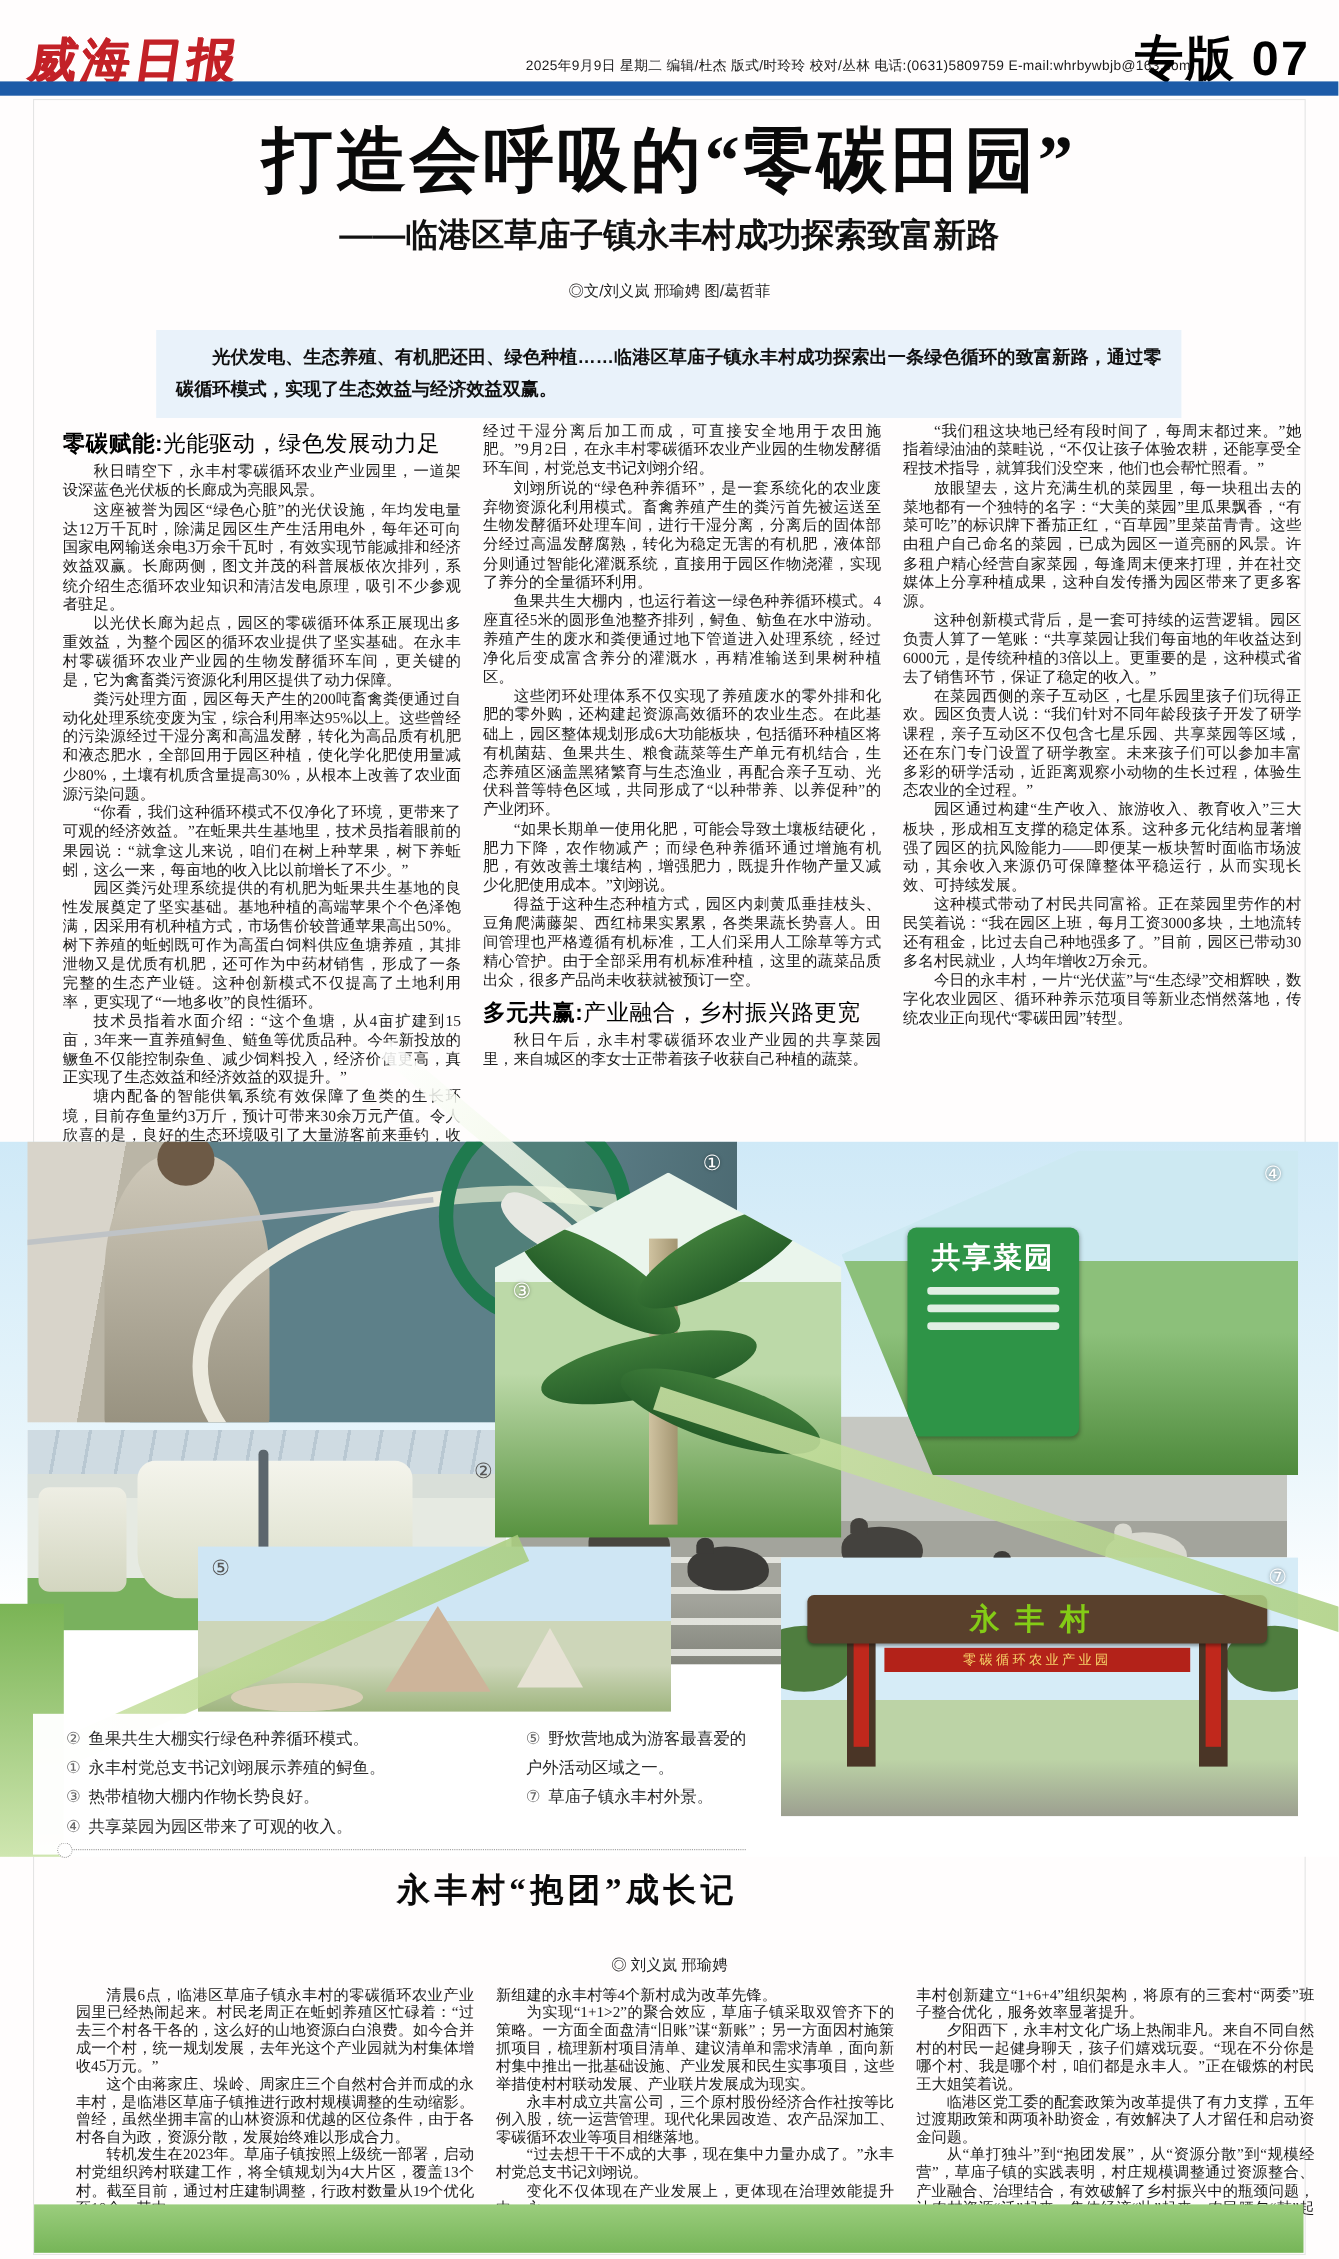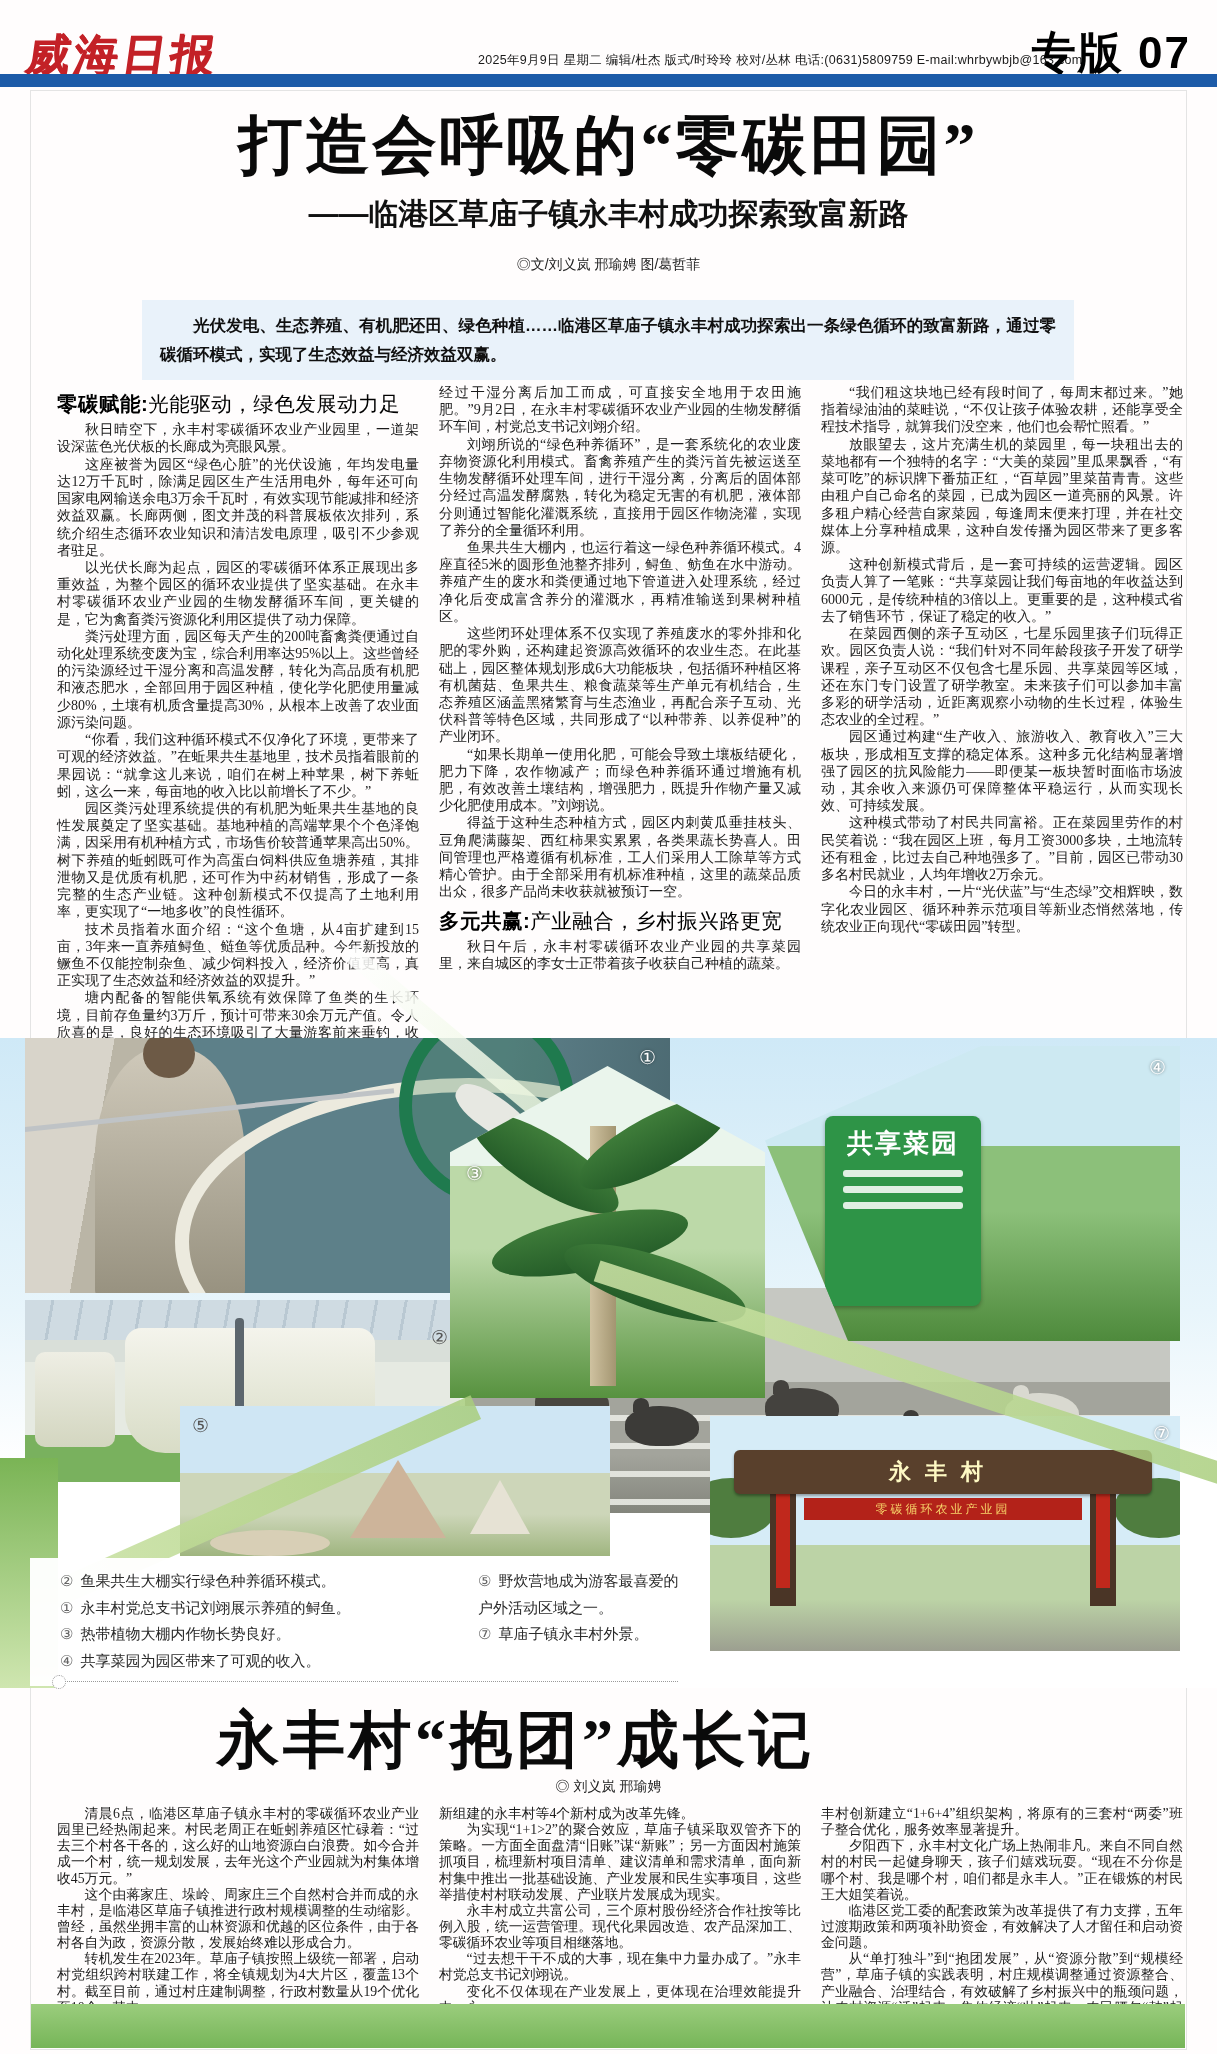--- a/index.html
+++ b/index.html
@@ -103,21 +103,21 @@
   .tent{position:absolute;left:170px;bottom:18px;width:0;height:0;border-left:48px solid transparent;
         border-right:48px solid transparent;border-bottom:78px solid #cdb49a;}
   .tent2{position:absolute;left:290px;bottom:22px;width:0;height:0;border-left:30px solid transparent;
         border-right:30px solid transparent;border-bottom:54px solid #e6e2d4;}
   .path{position:absolute;left:30px;bottom:0;width:120px;height:26px;background:#d8cfb6;border-radius:50%;}
   
   .t-gate{left:710px;top:378px;width:470px;height:235px;z-index:2;
         background:linear-gradient(180deg,#d6ecf7 0 55%,#bcd3a6 55% 78%,#9c9f90);}
   .beam{position:absolute;left:24px;top:34px;width:418px;height:44px;background:#59402c;border-radius:6px;
         text-align:center;box-shadow:0 2px 3px rgba(0,0,0,.35);}
-  .gate-title{color:#fef9c3;font-size:22px;font-weight:900;letter-spacing:14px;line-height:44px;
+  .gate-title{color:#84cc16;font-size:27px;font-weight:900;letter-spacing:14px;line-height:44px;
         font-family:"Liberation Sans",sans-serif;}
   .banner{position:absolute;left:94px;top:82px;width:278px;height:22px;background:#b32219;color:#f7d469;
         font-size:12px;line-height:22px;text-align:center;letter-spacing:3px;
         font-family:"Liberation Sans",sans-serif;}
   .pillar{position:absolute;top:40px;width:26px;height:150px;background:#4a3526;}
   .pl1{left:60px;} .pl2{left:380px;}
   .couplet{position:absolute;top:52px;width:14px;height:120px;background:#c0281c;}
   .cp1{left:66px;} .cp2{left:386px;}
   .gate-tree{position:absolute;width:90px;height:60px;background:#4f7d3f;border-radius:50%;top:62px;}
   .gt1{left:-24px;} .gt2{right:-24px;}
@@ -125,25 +125,25 @@
   .caps{position:absolute;left:30px;top:520px;width:665px;height:128px;background:rgba(255,255,255,.97);z-index:6;}
   .caps ul{list-style:none;margin:6px 0 0;padding:0;font-family:"Liberation Sans",sans-serif;
         font-size:15px;line-height:1.78;color:#2a2a2a;}
   .caps .ul-left{position:absolute;left:30px;top:4px;width:390px;}
   .caps .ul-right{position:absolute;left:448px;top:4px;width:205px;}
   .cnum{color:#666;margin-right:7px;}
   .dots{position:absolute;left:28px;bottom:4px;width:620px;border-top:1px dotted #9a9a9a;}
   .dot-circle{position:absolute;left:-6px;top:-7px;width:12px;height:12px;border:1px dotted #9a9a9a;
         border-radius:50%;background:#fff;}
   
-  .b-headline{position:absolute;left:0;top:1698px;width:1032px;text-align:center;font-size:62px;
+  .b-headline{position:absolute;left:0;top:1698px;width:1032px;text-align:center;font-size:30px;
         font-weight:900;letter-spacing:4px;color:#0a0a0a;}
   .b-byline{position:absolute;left:0;top:1778px;width:1217px;text-align:center;font-size:14px;
         font-family:"Liberation Sans",sans-serif;color:#222;}
-  .botcols{position:absolute;left:0;top:1806px;width:1039px;height:196px;}
+  .botcols{position:absolute;left:12px;top:1806px;width:1039px;height:196px;}
   .botcols .col{font-size:13.8px;line-height:1.17;}
   #col-d{left:57px;} #col-e{left:439px;} #col-f{left:821px;}
   .greenband{position:absolute;left:31px;top:2004px;width:1154px;height:44px;
         background:linear-gradient(180deg,#9bcd7d,#76b558);}
 </style>
 </head>
 <body>
 
 <div class="page">
   <div class="logo">威海日报</div>

